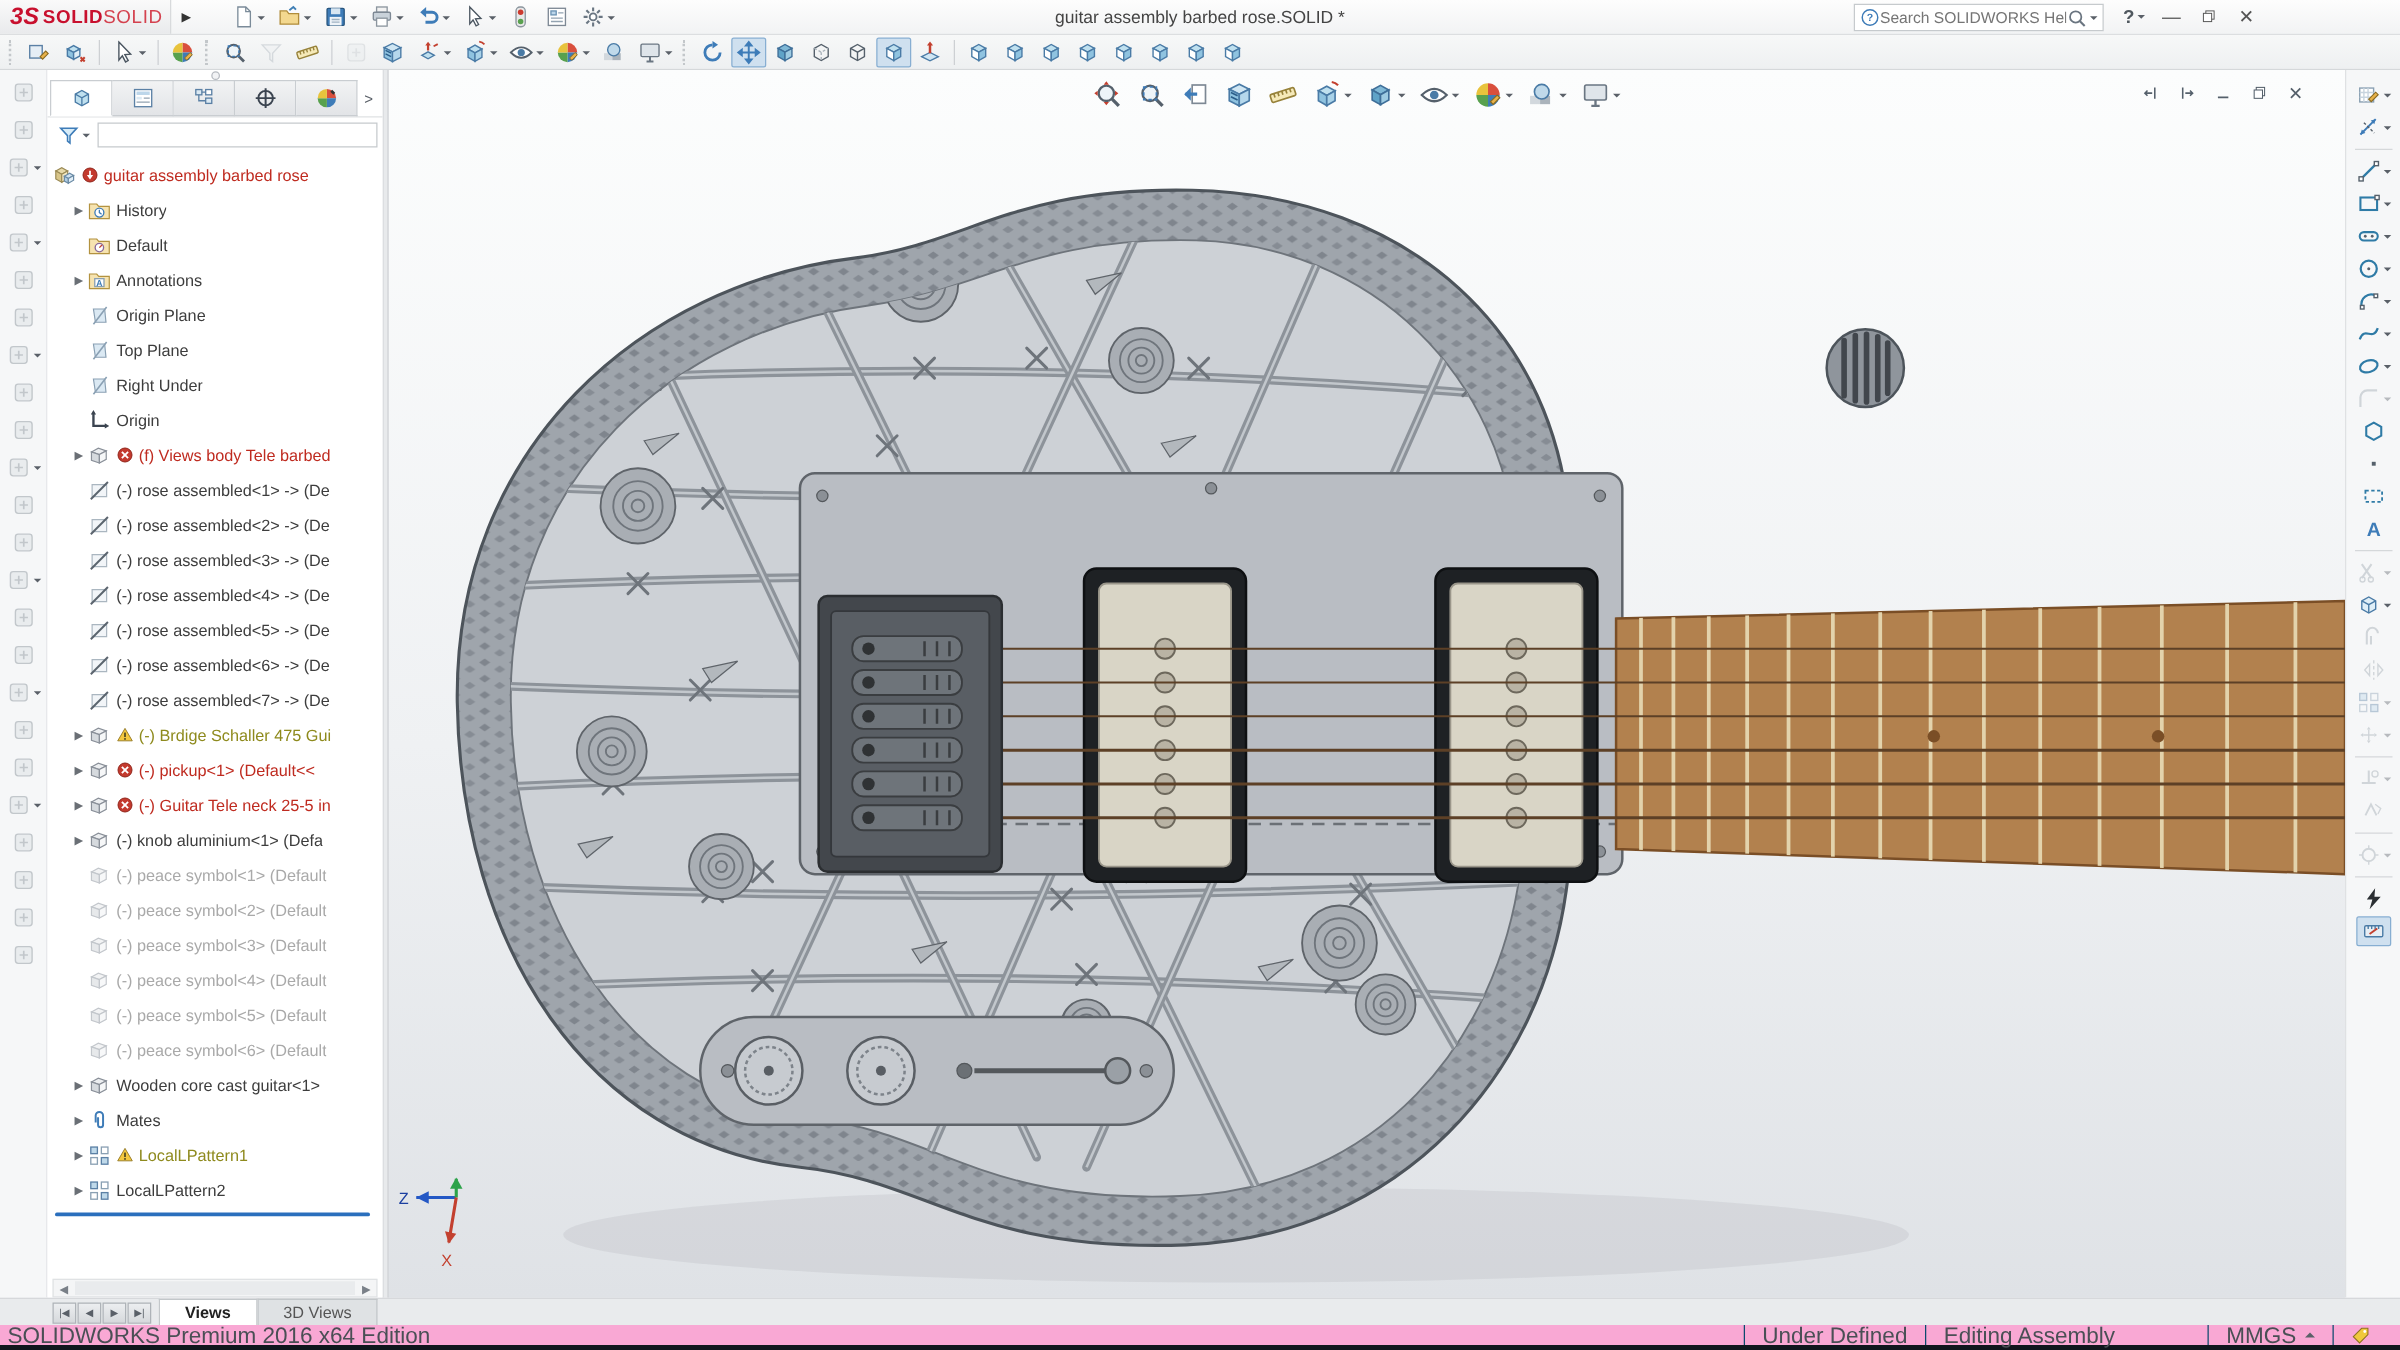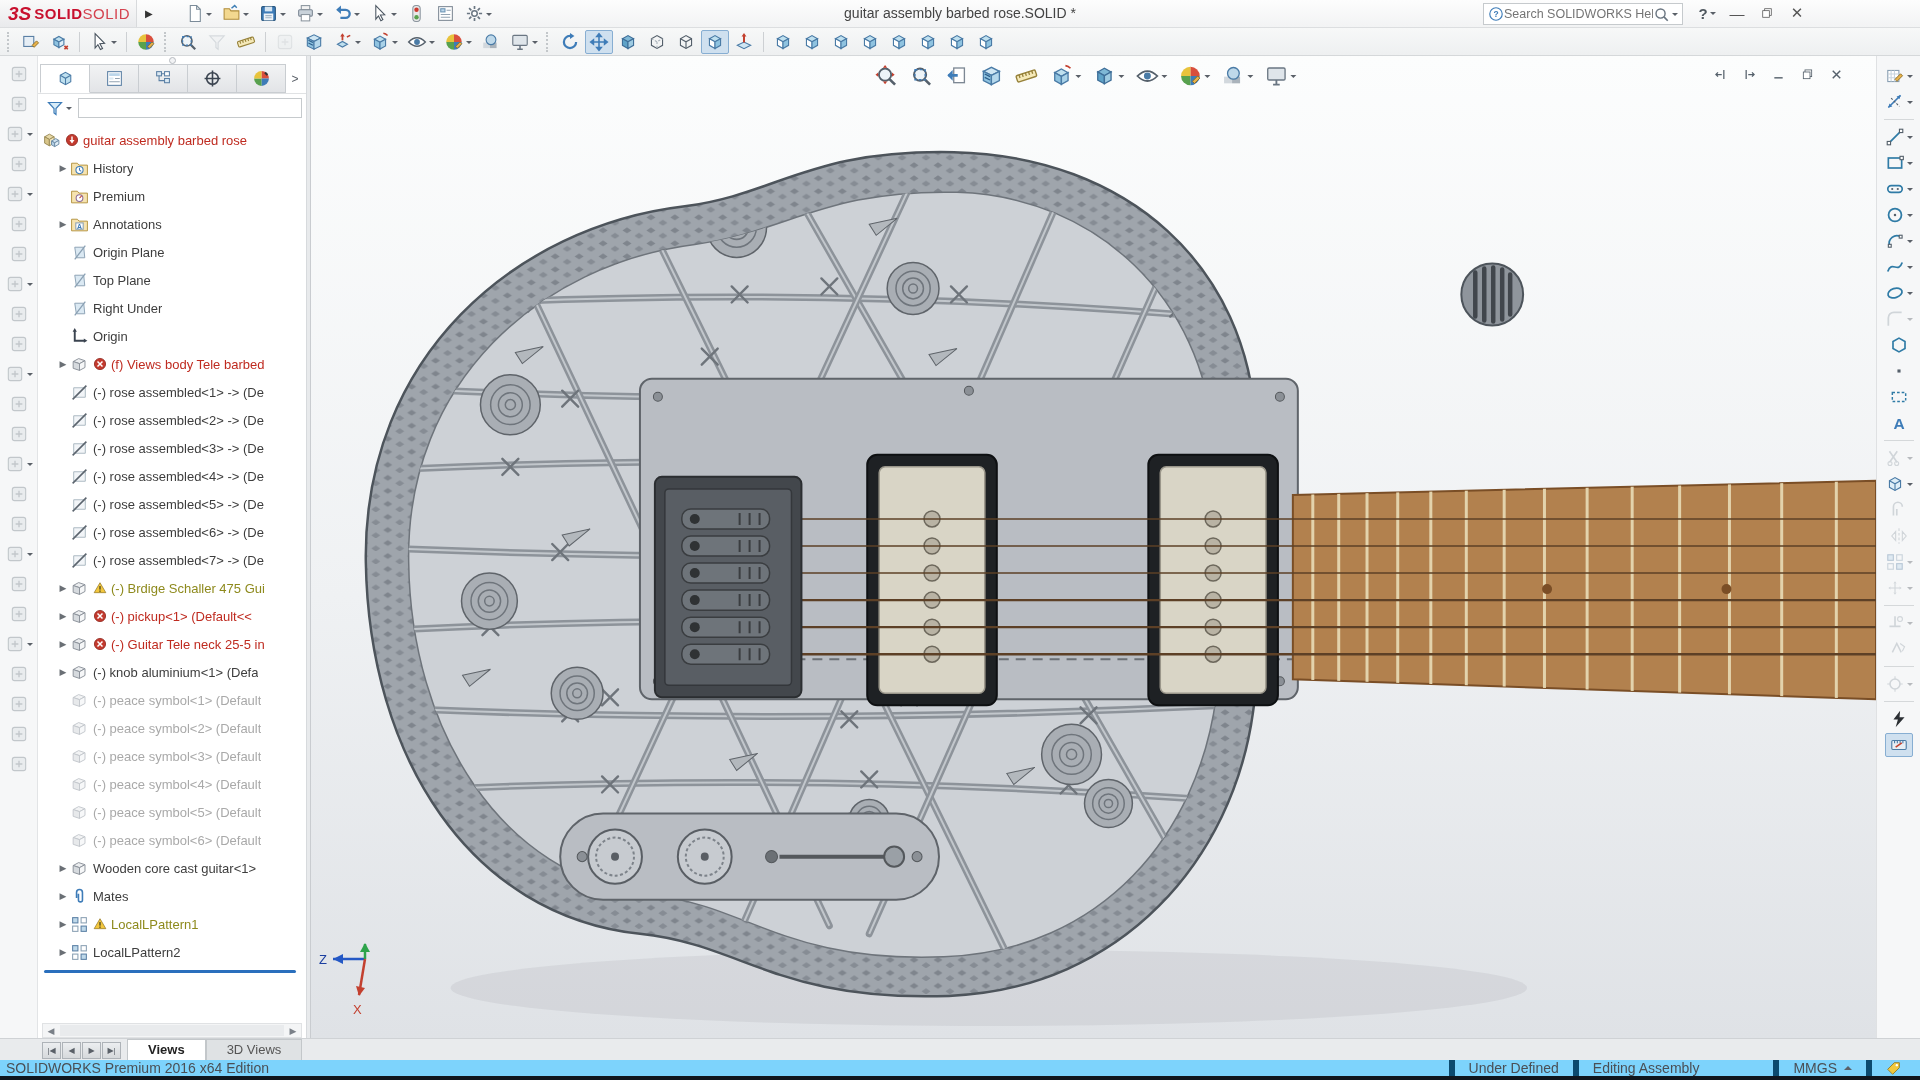--- a/index.html
+++ b/index.html
@@ -93,23 +93,23 @@
 
   
   .tabstrip { height:22px; background:#e9ebed; border-top:1px solid #cfd2d5; display:flex; align-items:flex-end; }
   .tab-nav { display:flex; gap:1px; margin:0 6px 1px 42px; }
   .tab-nav .nbtn { width:19px; height:17px; background:linear-gradient(#eceef0,#d6d9dc); border:1px solid #aeb3b8;
     font-size:8px; color:#5a6068; display:flex; align-items:center; justify-content:center; }
   .btab { padding:2px 20px 3px; font-size:13px; color:#555; background:#dfe2e4; border:1px solid #c3c7ca; border-bottom:none; }
   .btab.active { background:#fff; font-weight:bold; color:#222; }
 
   
-  .statusbar { height:16px; background:#7dd3fc; display:flex; align-items:center; font-size:14px; color:#4a4f55; }
+  .statusbar { height:16px; background:#f9a8d4; display:flex; align-items:center; font-size:18px; color:#4a4f55; }
   .sb-left { padding-left:6px; flex:1; }
-  .sb-field { border-left:6px solid #0c4a6e; padding:0 14px; height:100%; display:flex; align-items:center; gap:5px; }
+  .sb-field { border-left:1px solid #0c4a6e; padding:0 14px; height:100%; display:flex; align-items:center; gap:5px; }
   .darkedge { height:4px; background:#10161d; }
 </style>
 </head>
 <body>
 
 <div class="titlebar">
   <div class="brand">
     <span class="brand-glyph">3S</span>
     <span class="brand-bold">SOLID</span>
     <span class="brand-light">SOLID</span>
@@ -819,21 +819,21 @@
         </div>
         <div class="trow indent">
           <span class="arrow"></span>
           <span class="ticon"><span class="icon" style="width:19px;height:19px">
               <svg viewBox="0 0 18 18">
                 <path d="M1.5 4h5.5l1.5 1.8h8V15h-15z" fill="#f6e3b0" stroke="#b3923f" stroke-width=".9"></path>
                 <circle cx="9" cy="10.5" r="3.2" fill="#fff" stroke="#8a6a9a"></circle>
                 <path d="M9 10.5l2-2" stroke="#c3402f"></path>
               </svg>
             </span></span>
-          <span class="tlabel">Premium</span>
+          <span class="tlabel">Default</span>
         </div>
         <div class="trow indent">
           <span class="arrow">▶</span>
           <span class="ticon"><span class="icon" style="width:19px;height:19px">
               <svg viewBox="0 0 18 18">
                 <path d="M1.5 4h5.5l1.5 1.8h8V15h-15z" fill="#f6e3b0" stroke="#b3923f" stroke-width=".9"></path>
                 <rect x="5.5" y="7.5" width="7" height="6" fill="#fff" stroke="#8aa0b3"></rect>
                 <text x="9" y="12.8" font-size="6.5" text-anchor="middle" fill="#3e7cb8" font-weight="bold">A</text>
               </svg>
             </span></span>

